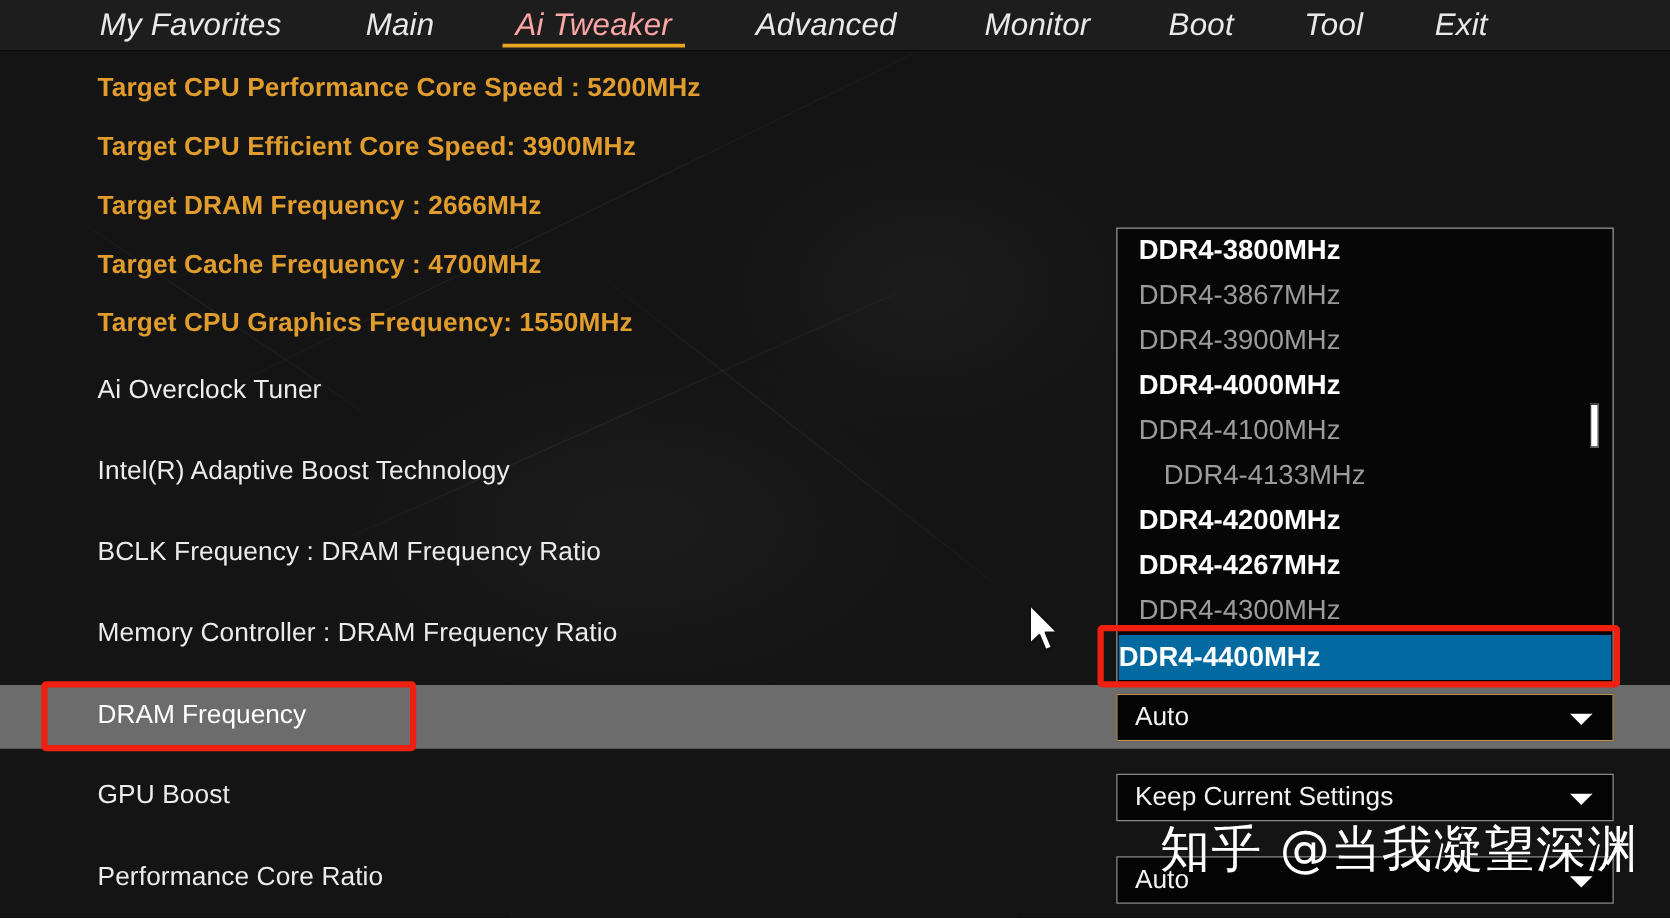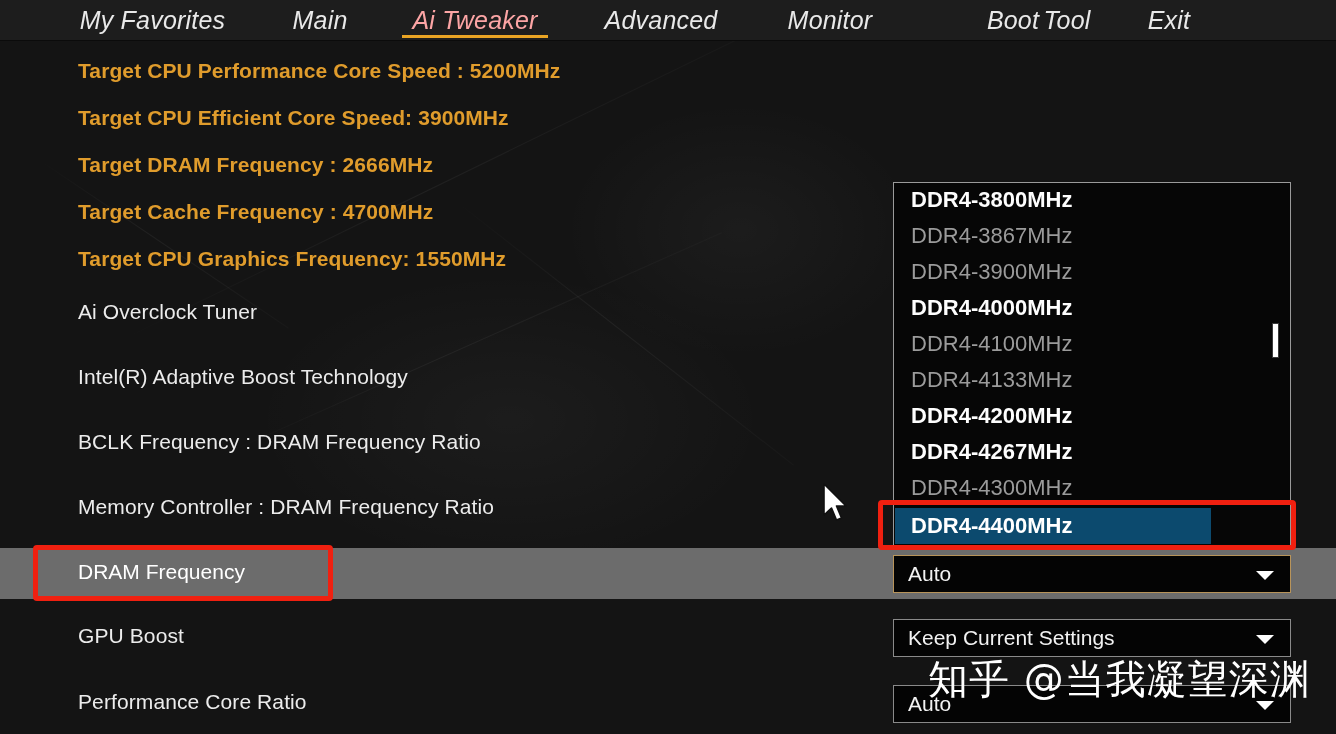--- a/index.html
+++ b/index.html
@@ -126,26 +126,25 @@
     left: 17px;
     height: 30px;
     line-height: 30px;
     font-size: 22px;
     white-space: nowrap;
   }
   .dd-item.bright { color: #fdfdfd; font-weight: bold; }
   .dd-item.dim    { color: #9b9b9b; }
   .dd-item.sel {
     left: 1px;
-    width: 316px;
+    width: 394px;
     height: 36px;
     line-height: 36px;
-    padding-left: 16px;
-    box-sizing: border-box;
-    background: #0c4a6e;
+    box-sizing: border-box;
+    background: #0369a1;
     color: #ffffff;
     font-weight: bold;
   }
   .dd-scroll-track {
     position: absolute;
     right: 10px;
     top: 1px;
     width: 10px;
     height: 364px;
     background: transparent;
@@ -238,21 +237,21 @@
     <div class="streak streak-c"></div>
     <div class="streak streak-d"></div>
   </div>
 
   <div class="navbar" id="navbar">
       <div class="nav-item" style="left: 65px; width: 175px;">My Favorites</div>
       <div class="nav-item" style="left: 272px; width: 96px;">Main</div>
       <div class="nav-item active" style="left: 402px; width: 146px;">Ai Tweaker<span class="nav-underline"></span></div>
       <div class="nav-item" style="left: 770px; width: 120px;">Monitor</div>
       <div class="nav-item" style="left: 588px; width: 146px;">Advanced</div>
-      <div class="nav-item" style="left: 977px; width: 72px;">Boot</div>
+      <div class="nav-item" style="left: 925px; width: 72px;">Boot</div>
       <div class="nav-item" style="left: 1033px; width: 68px;">Tool</div>
       <div class="nav-item" style="left: 1138px; width: 62px;">Exit</div>
     </div>
 
   <div id="targets-container">
       <div class="row-label target" style="top: 59px;">Target CPU Performance Core Speed : 5200MHz</div>
       <div class="row-label target" style="top: 106px;">Target CPU Efficient Core Speed: 3900MHz</div>
       <div class="row-label target" style="top: 153px;">Target DRAM Frequency : 2666MHz</div>
       <div class="row-label target" style="top: 200px;">Target Cache Frequency : 4700MHz</div>
       <div class="row-label target" style="top: 247px;">Target CPU Graphics Frequency: 1550MHz</div>
@@ -288,21 +287,21 @@
       </div>
     </div>
 
   <div class="dropdown-panel">
     <div id="dd-options">
         <div class="dd-item bright" style="top: 2px;">DDR4-3800MHz</div>
         <div class="dd-item dim" style="top: 38px;">DDR4-3867MHz</div>
         <div class="dd-item dim" style="top: 74px;">DDR4-3900MHz</div>
         <div class="dd-item bright" style="top: 110px;">DDR4-4000MHz</div>
         <div class="dd-item dim" style="top: 146px;">DDR4-4100MHz</div>
-        <div class="dd-item dim" style="top: 182px;">DDR4-4133MHz</div>
+        <div class="dd-item dim" style="top: 182px; margin-left: 20px;">DDR4-4133MHz</div>
         <div class="dd-item bright" style="top: 218px;">DDR4-4200MHz</div>
         <div class="dd-item bright" style="top: 254px;">DDR4-4267MHz</div>
         <div class="dd-item dim" style="top: 290px;">DDR4-4300MHz</div>
         <div class="dd-item sel" style="top: 325px;">DDR4-4400MHz</div>
       </div>
     <div class="dd-scroll-track"></div>
     <div class="dd-scroll-thumb"></div>
   </div>
 
   <div class="annot annot-label"></div>

